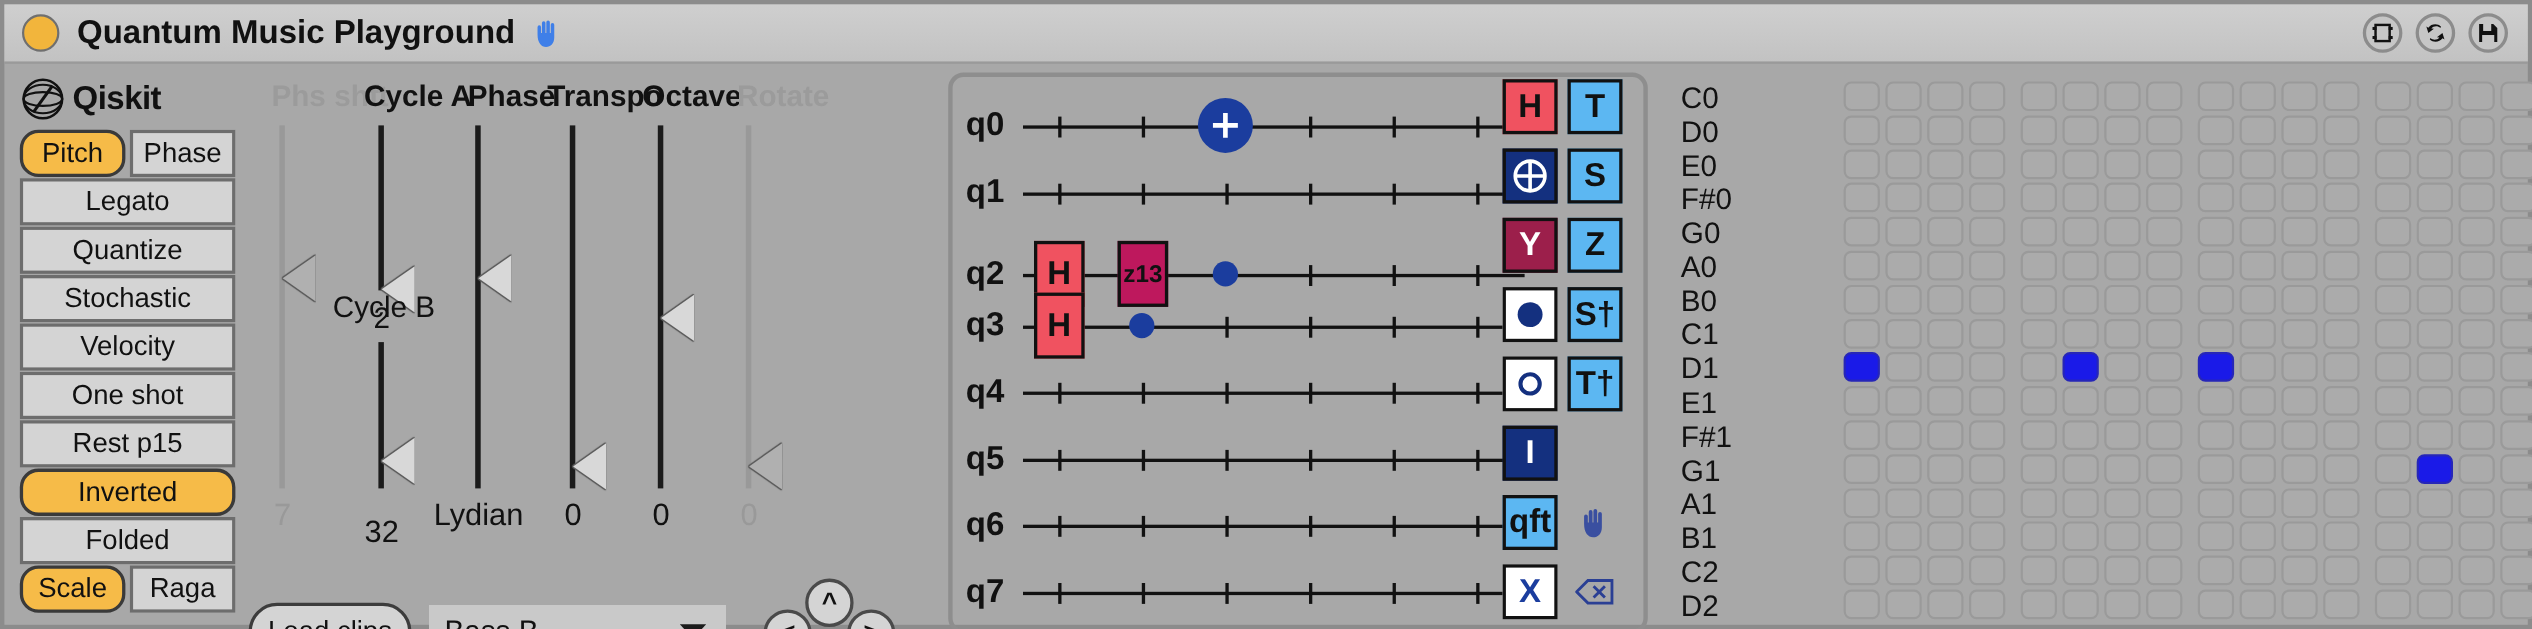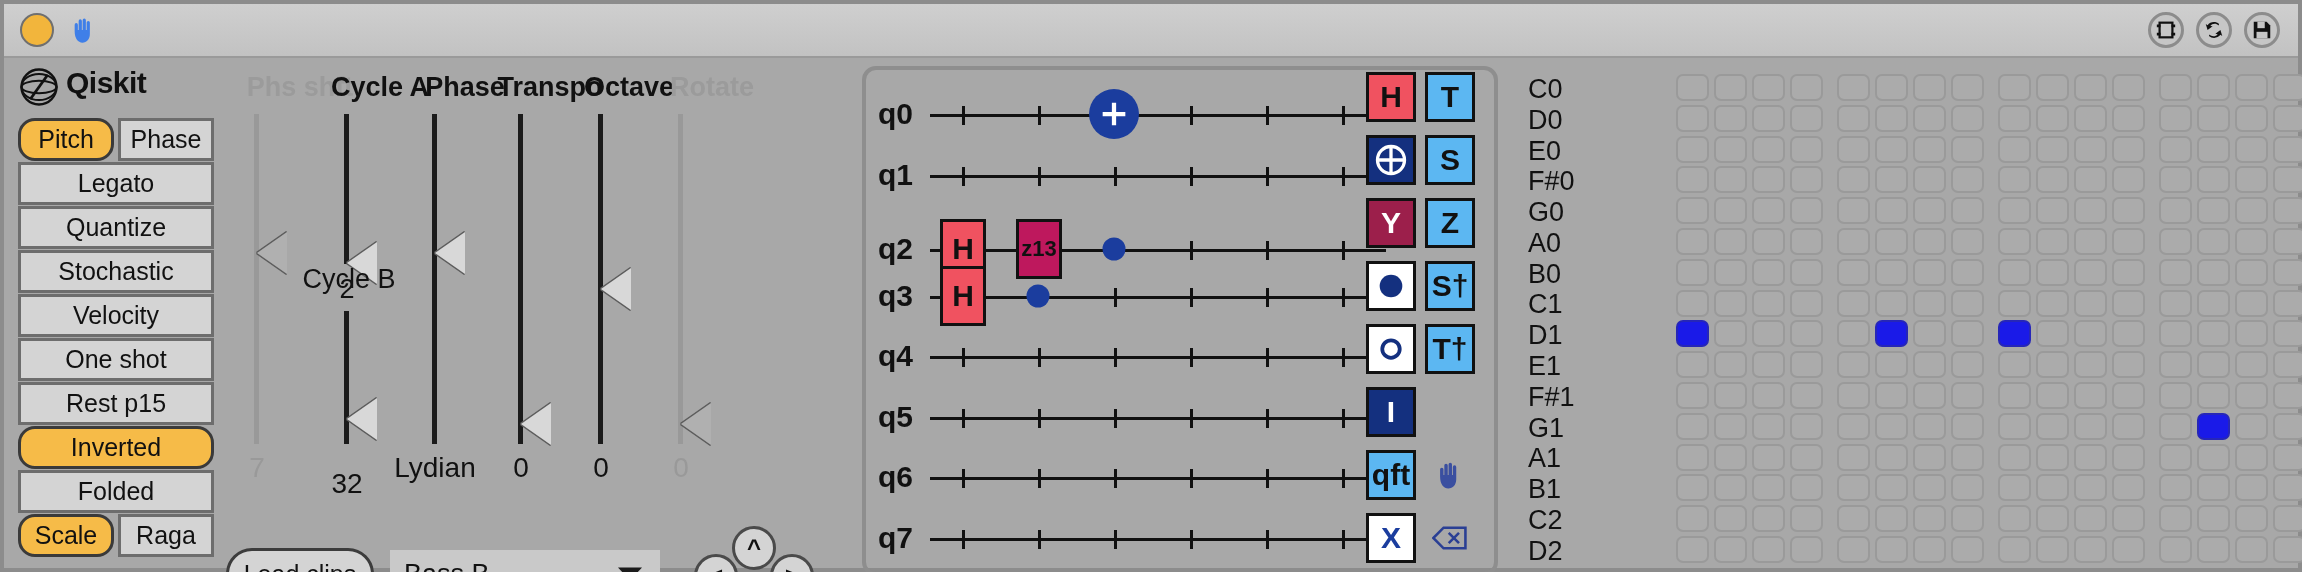--- a/index.html
+++ b/index.html
@@ -47,21 +47,21 @@
   }
 
   
   #body { position: absolute; left: 0; top: 54px; right: 0; bottom: 0; }
 
   
   #left-col {
     position: absolute; left: 14px; top: 8px;
     width: 196px;
   }
-  #qiskit-row { display: flex; align-items: flex-start; height: 48px; margin-bottom: 4px; }
+  #qiskit-row { display: flex; align-items: center; height: 48px; margin-bottom: 4px; }
   #qiskit-label { font-size: 30px; font-weight: bold; color: #111; margin-left: 6px; letter-spacing: -0.5px; }
 
   .btn {
     height: 43px; width: 100%;
     background: #d4d4d4;
     border: 3px solid #6d6d6d;
     display: flex; align-items: center; justify-content: center;
     font-size: 25px; color: #111;
     margin-bottom: 1px;
     cursor: pointer;
@@ -209,20 +209,21 @@
 
   svg { display: block; }
 </style>
 </head>
 <body>
 
 <div id="app">
 
   <div id="titlebar">
     <div id="title-dot"></div>
+    <div id="title-text">Quantum Music Playground</div>
     <div id="title-hand">
       <svg width="32" height="32" viewBox="0 0 24 24">
         <path d="M5 13V8a1.2 1.2 0 012.4 0v4h.6V5.2a1.2 1.2 0 012.4 0V12h.6V4.6a1.2 1.2 0 012.4 0V12h.6V6.4a1.2 1.2 0 012.4 0V15c0 4-2.4 6.5-5.6 6.5C7.6 21.5 5 18.6 5 13z" fill="#3f7fe8"></path>
       </svg>
     </div>
     <div id="title-icons">
       <div class="tb-icon">
         <svg width="22" height="22" viewBox="0 0 24 24">
           <rect x="5" y="4" width="14" height="16" fill="none" stroke="#111" stroke-width="2.4"></rect>
           <rect x="2" y="6" width="4" height="3" fill="#111"></rect>

